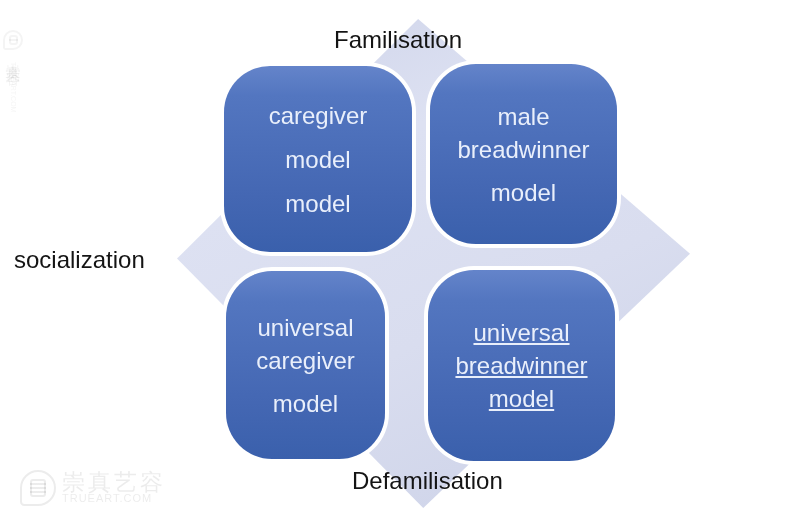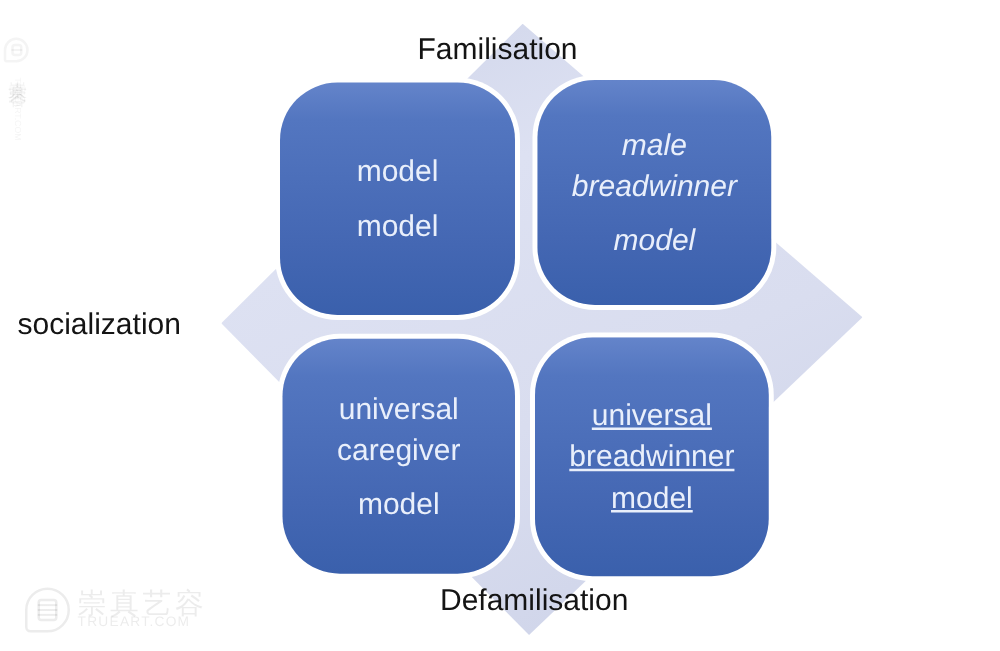--- a/index.html
+++ b/index.html
@@ -18,22 +18,22 @@
   .qbox{
     position:absolute;z-index:1;border-radius:46px;
     background:linear-gradient(180deg,#6484ca 0%,#5376c0 16%,#4467b3 70%,#3a60ac 100%);
     box-shadow:0 0 0 4px #ffffff;
     display:flex;align-items:center;justify-content:center;
     color:#e9effb;font-size:24px;text-align:center;
   }
   .qbox .lines{width:159px;}
   .qbox .line{line-height:33px;}
   .qbox--tl{left:224px;top:66px;width:188px;height:186px;}
-  .qbox--tr{left:430px;top:64px;width:187px;height:180px;font-style:italic;}
-  .qbox--bl{left:226px;top:271px;width:186px;height:188px;}
+  .qbox--tr{left:430px;top:64px;width:187px;height:180px;}
+  .qbox--bl{left:226px;top:271px;width:159px;height:188px;}
   .qbox--br{left:428px;top:270px;width:187px;height:191px;text-decoration:underline;}
   .qbox--tl .line + .line{margin-top:11px;}
   .qbox--tr .line + .line,
   .qbox--bl .line + .line{margin-top:10px;}
   
   .axis-label{
     position:absolute;z-index:2;color:#141414;font-size:24px;white-space:nowrap;
   }
   .axis-label--top{left:334px;top:26px;}
   .axis-label--bottom{left:352px;top:467px;text-align:right;}
@@ -63,20 +63,21 @@
 </style>
 </head>
 <body>
 
 <div id="stage">
 
   <div class="diamond"></div>
 
   <div class="qbox qbox--tl">
     <div class="lines">
+        <div class="line">caregiver</div>
         <div class="line">model</div>
         <div class="line">model</div>
       </div>
   </div>
 
   <div class="qbox qbox--tr">
     <div class="lines">
         <div class="line">male breadwinner</div>
         <div class="line">model</div>
       </div>

